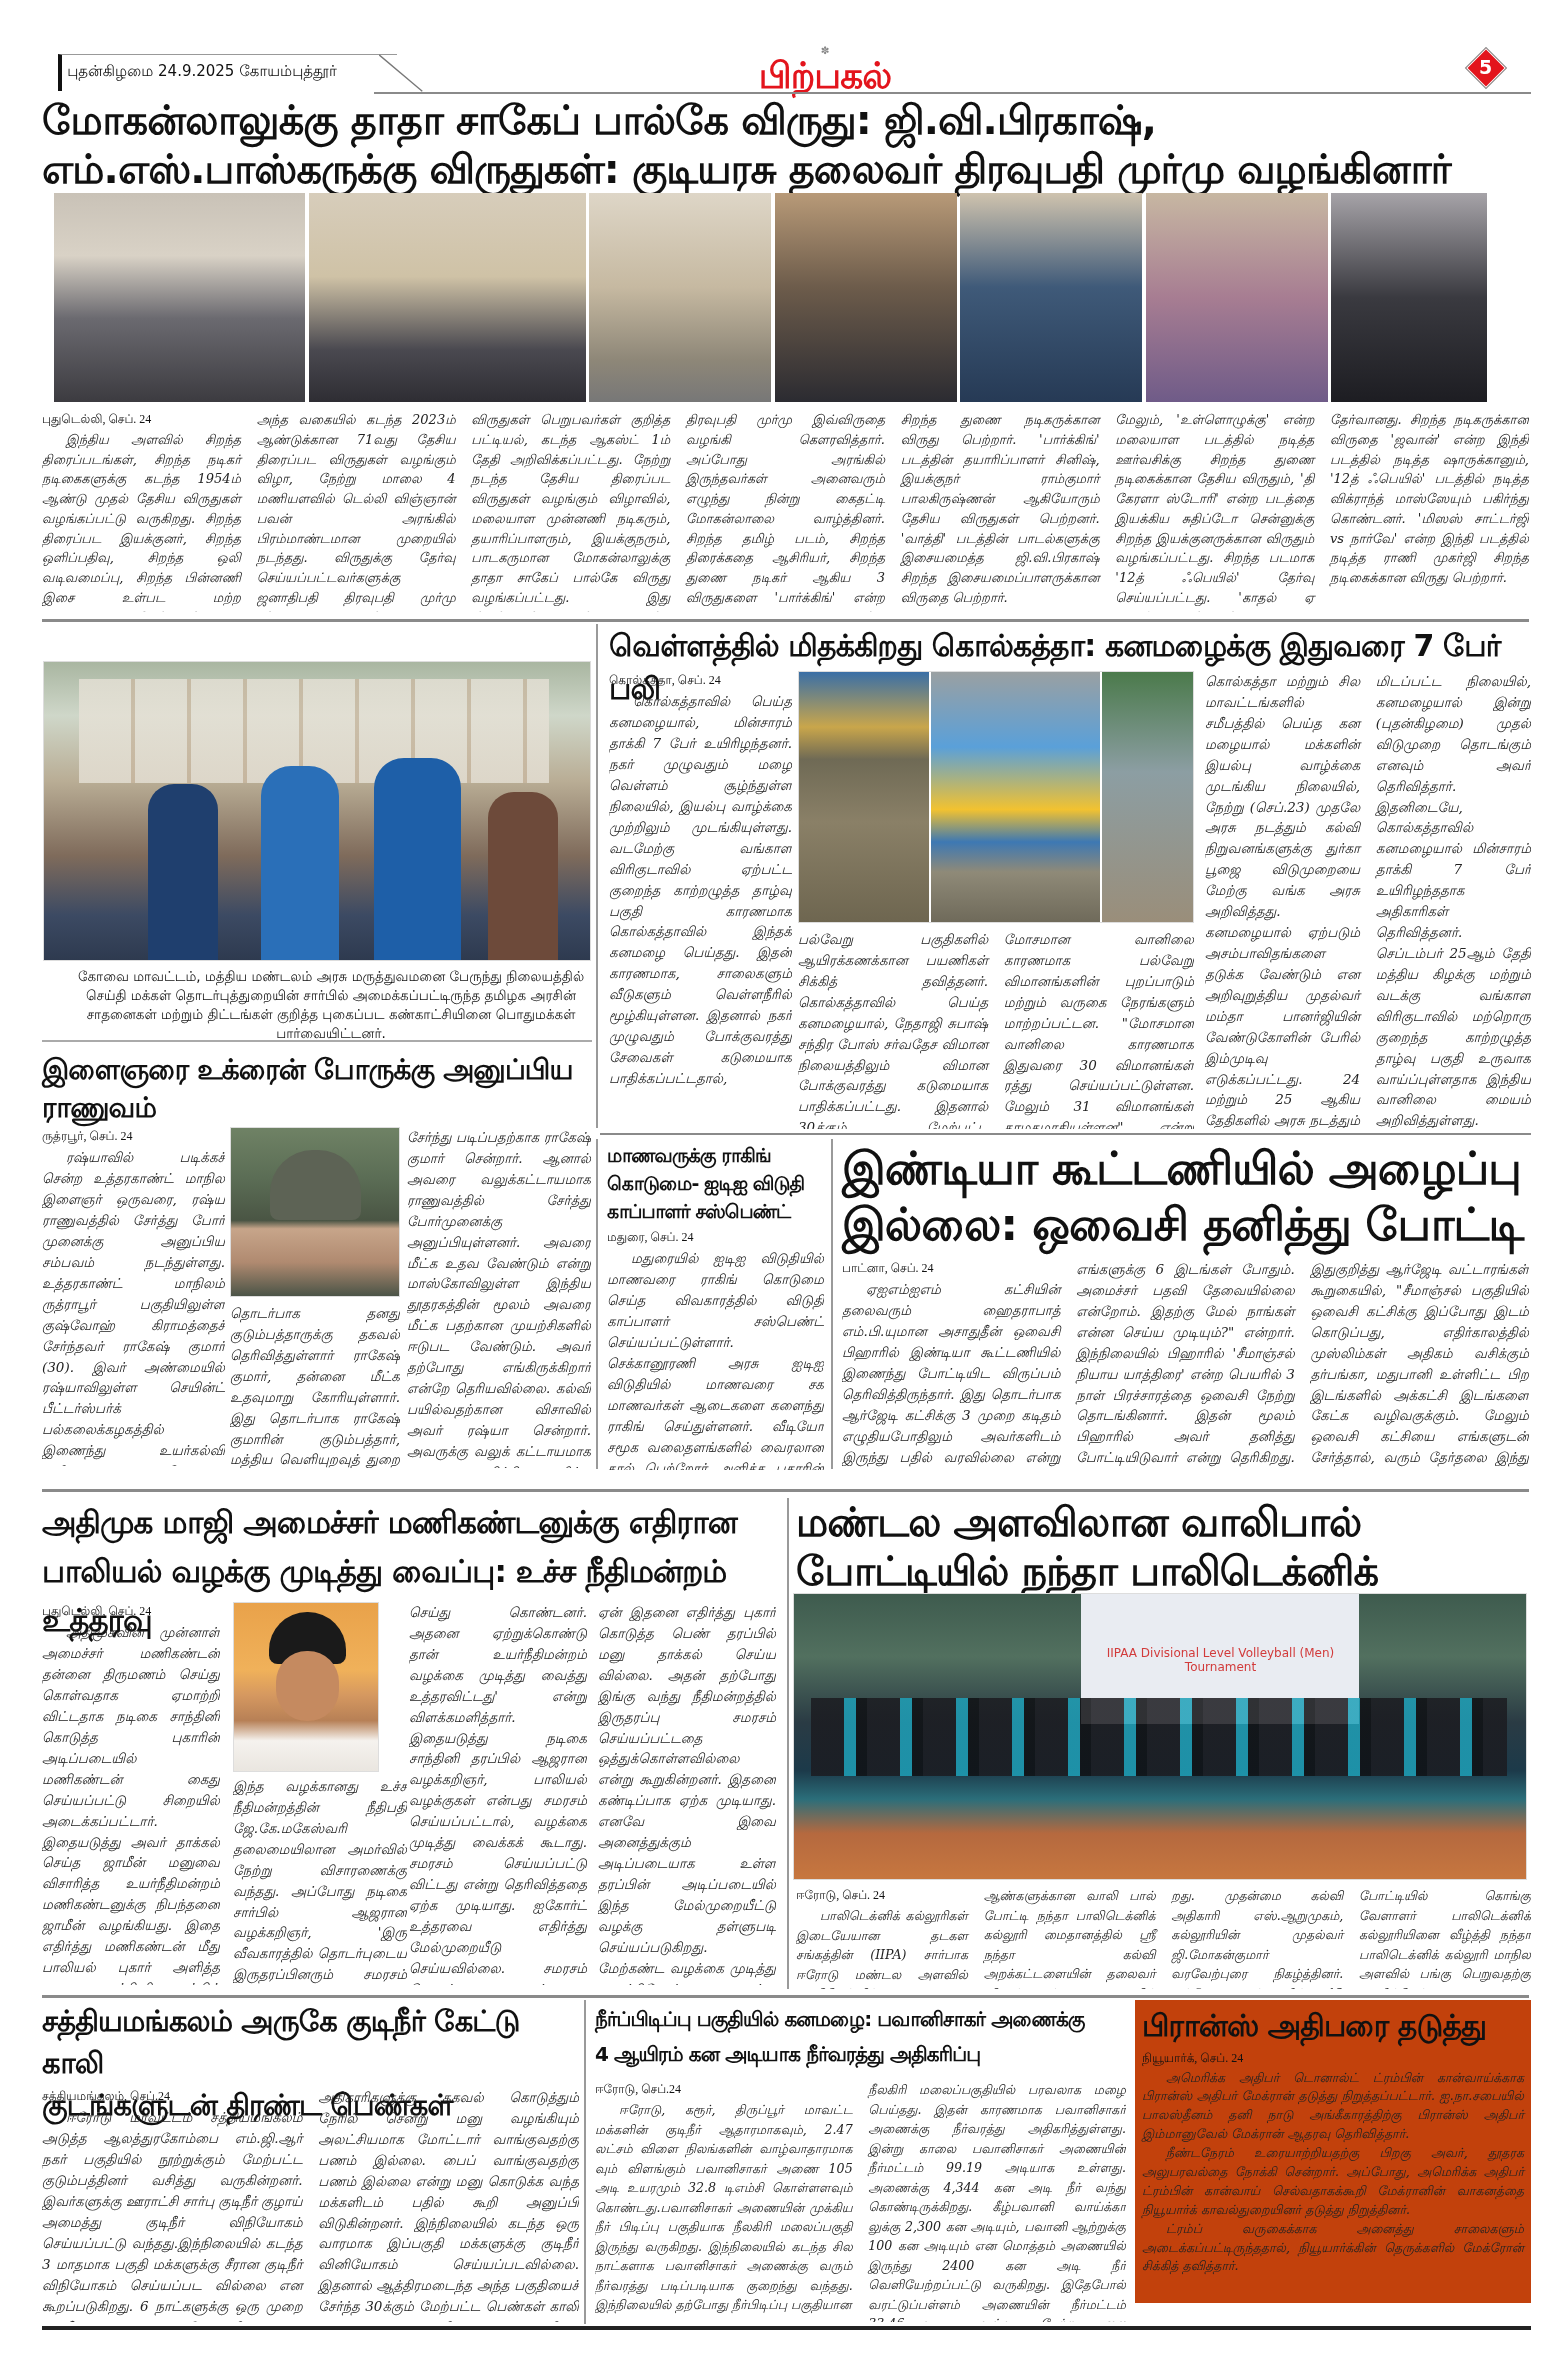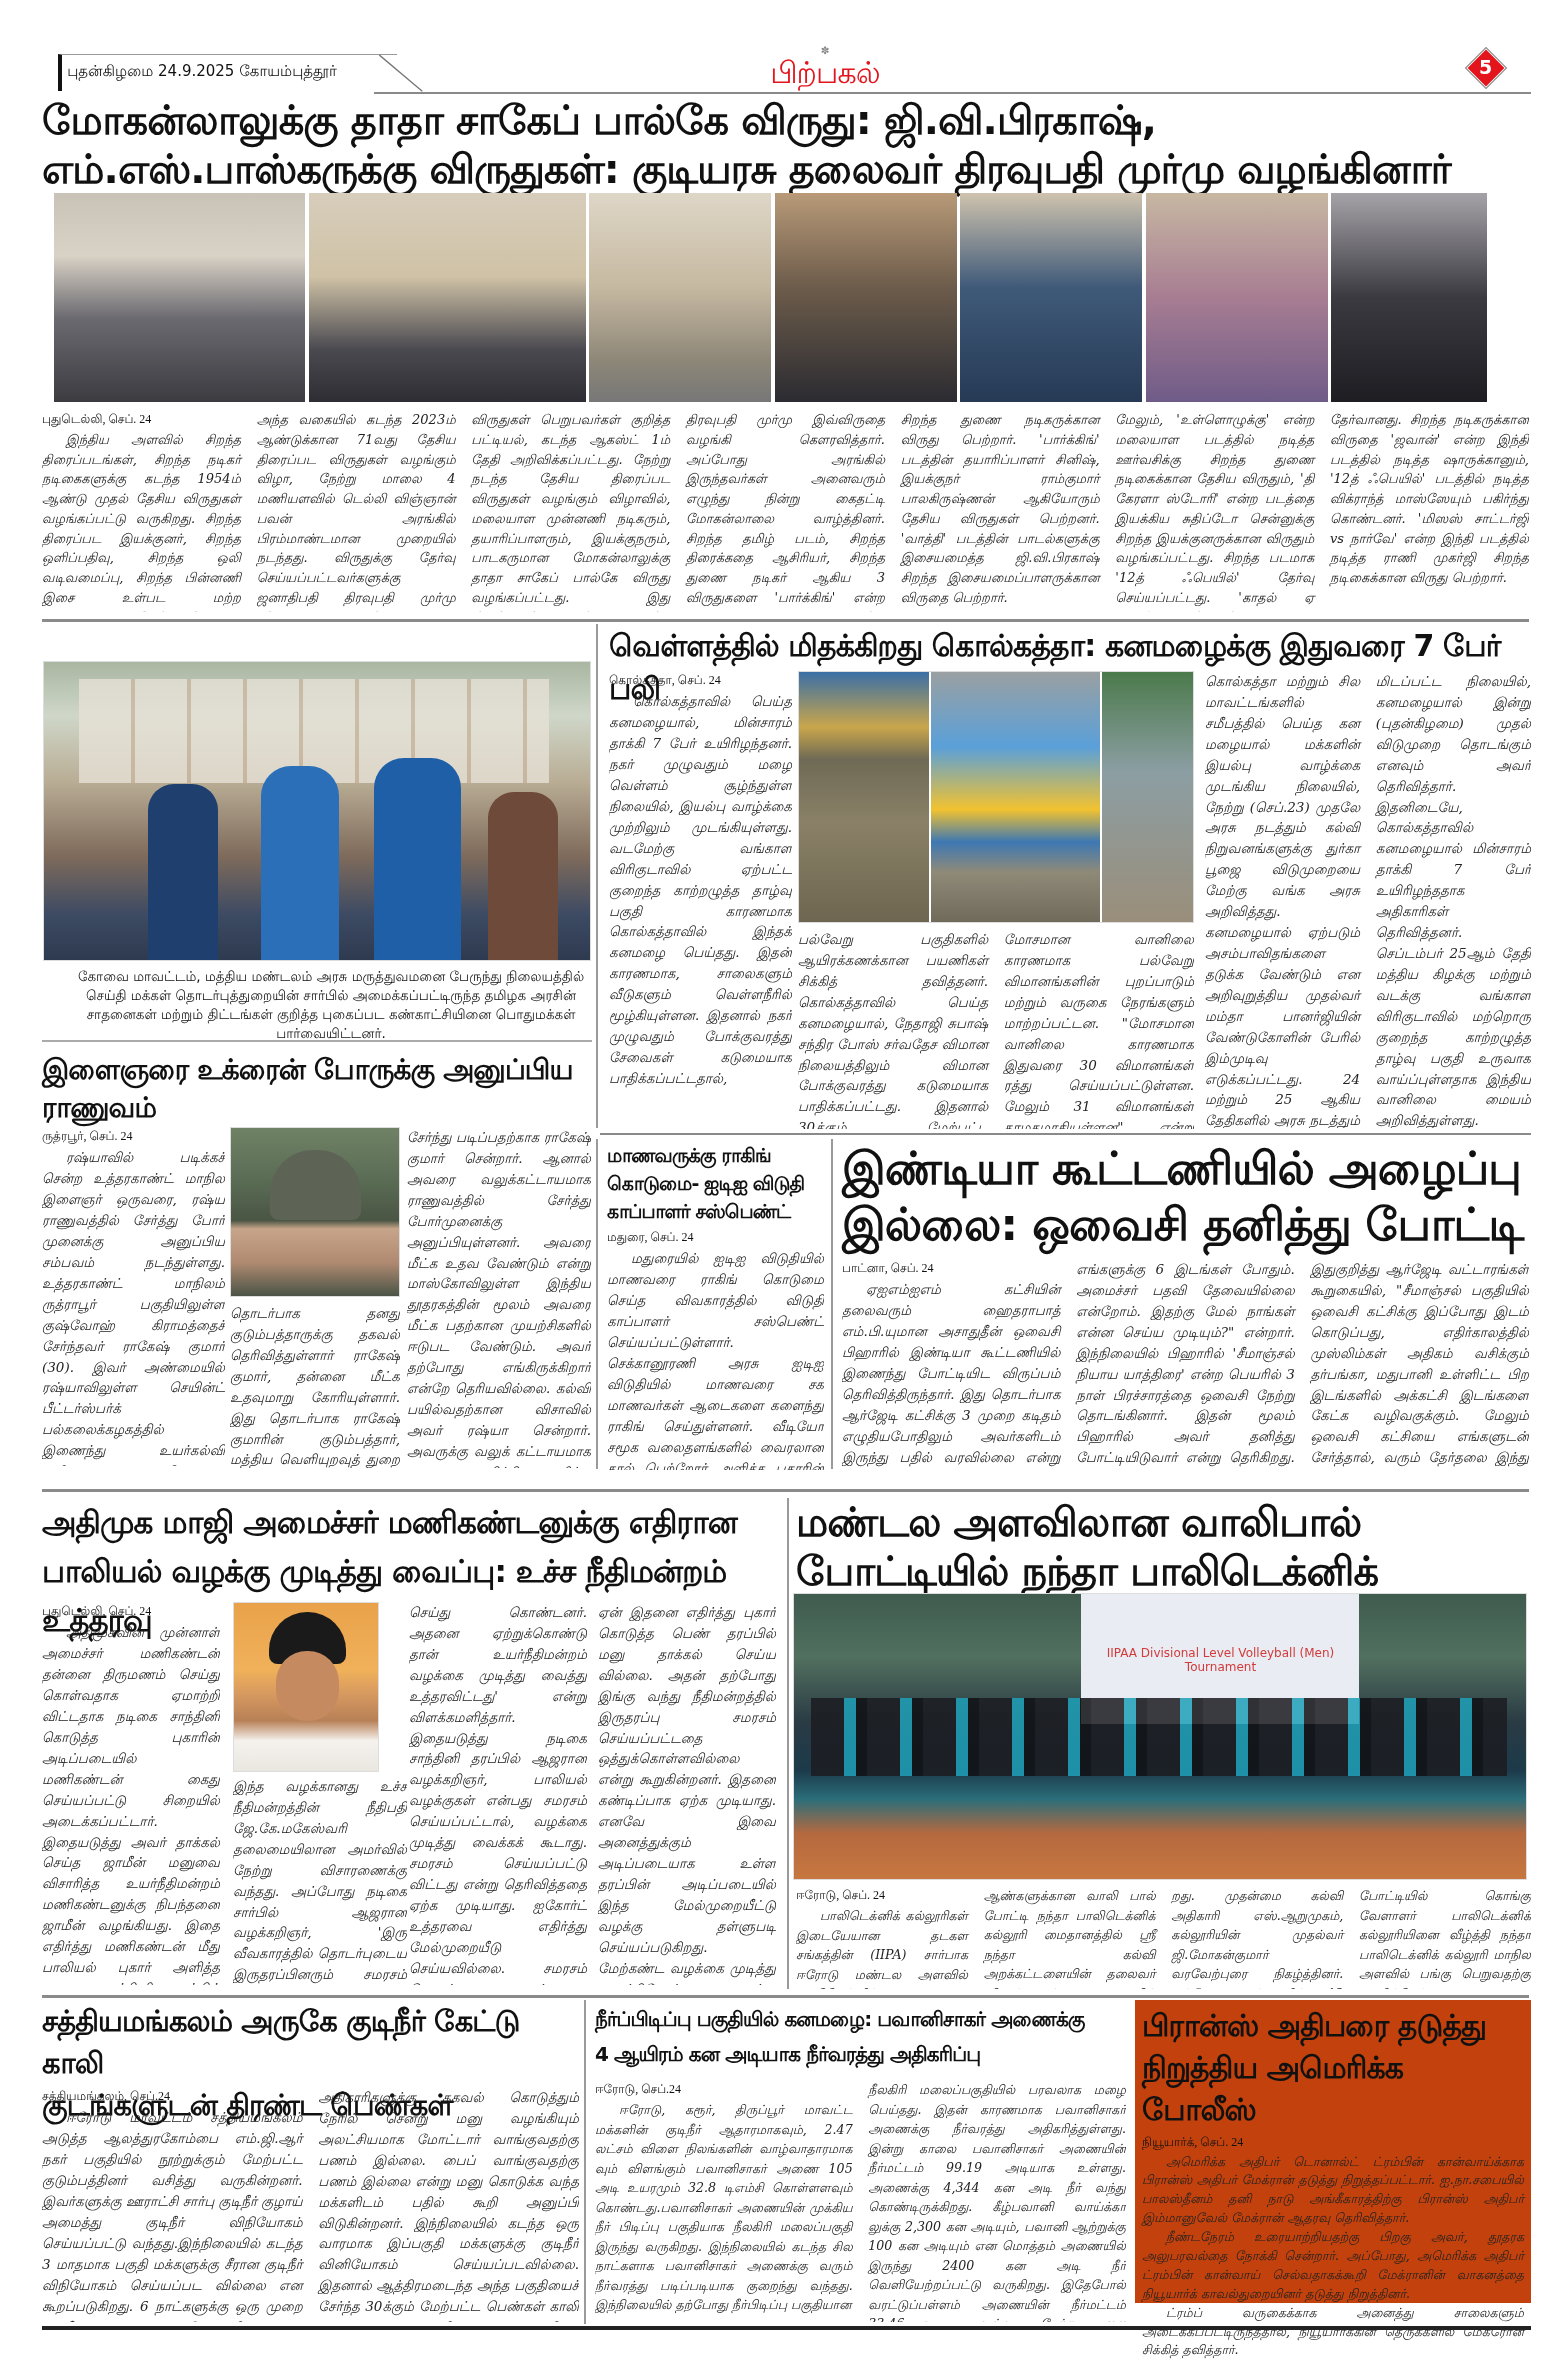--- a/index.html
+++ b/index.html
@@ -19,21 +19,21 @@
 
 <div class="abs" style="left:42px;top:50px;width:1487px;height:43px;">
   <div style="position:absolute;left:16px;top:3.5px;width:339px;height:37px;border-left:4.3px solid #111;border-top:1.7px solid #999;">
     <span style="position:absolute;left:5.2px;top:7.8px;font-size:15px;font-family:'DejaVu Sans',sans-serif;">புதன்கிழமை 24.9.2025 கோயம்புத்தூர்</span>
   </div>
   <svg style="position:absolute;left:337px;top:3.5px" width="52" height="38" viewBox="0 0 60 44">
       <line x1="0" y1="1" x2="50" y2="43" stroke="#777" stroke-width="1.5"></line>
     </svg>
   <div style="position:absolute;left:670px;top:-5.2px;width:226px;text-align:center;">
     <div style="font-size:10.4px;color:#888;line-height:10.4px">✽</div>
-    <span style="font-size:30px;font-weight:normal;color:#e3141c;font-family:'DejaVu Sans',sans-serif;letter-spacing:-0.9px">பிற்பகல்</span>
+    <span style="font-size:36px;font-weight:bold;color:#e3141c;font-family:'DejaVu Sans',sans-serif;letter-spacing:-0.9px">பிற்பகல்</span>
   </div>
   <div style="position:absolute;left:1426px;top:0;width:35px;height:35px;">
     <div style="position:absolute;left:3.5px;top:3.5px;width:28px;height:28px;background:#e3141c;transform:rotate(45deg);border:1.7px solid #fff;outline:0.9px solid #888;"></div>
     <span style="position:absolute;left:0;top:6px;width:35px;text-align:center;color:#fff;font-weight:bold;font-size:19px;">5</span>
   </div>
 </div>
 <div class="rule" style="left:374px;top:92px;width:1157px;height:1.7px;"></div>
 
 <div class="abs hl" style="left:42px;top:96px;width:1496px;font-size:40px;line-height:49px;">
   <div>மோகன்லாலுக்கு தாதா சாகேப் பால்கே விருது: ஜி.வி.பிரகாஷ்,</div>
@@ -189,21 +189,20 @@
   <div>
       <span class="dateline">ஈரோடு, செப்.24</span>
       <p class="par">ஈரோடு, கரூர், திருப்பூர் மாவட்ட மக்களின் குடிநீர் ஆதாரமாகவும், 2.47 லட்சம் விளை நிலங்களின் வாழ்வாதாரமாக வும் விளங்கும் பவானிசாகர் அணை 105 அடி உயரமும் 32.8 டிஎம்சி கொள்ளளவும் கொண்டது.பவானிசாகர் அணையின் முக்கிய நீர் பிடிப்பு பகுதியாக நீலகிரி மலைப்பகுதி இருந்து வருகிறது. இந்நிலையில் கடந்த சில நாட்களாக பவானிசாகர் அணைக்கு வரும் நீர்வரத்து படிப்படியாக குறைந்து வந்தது. இந்நிலையில் தற்போது நீர்பிடிப்பு பகுதியான</p>
     </div>
   <div>நீலகிரி மலைப்பகுதியில் பரவலாக மழை பெய்தது. இதன் காரணமாக பவானிசாகர் அணைக்கு நீர்வரத்து அதிகரித்துள்ளது. இன்று காலை பவானிசாகர் அணையின் நீர்மட்டம் 99.19 அடியாக உள்ளது. அணைக்கு 4,344 கன அடி நீர் வந்து கொண்டிருக்கிறது. கீழ்பவானி வாய்க்கா லுக்கு 2,300 கன அடியும், பவானி ஆற்றுக்கு 100 கன அடியும் என மொத்தம் அணையில் இருந்து 2400 கன அடி நீர் வெளியேற்றப்பட்டு வருகிறது. இதேபோல் வரட்டுப்பள்ளம் அணையின் நீர்மட்டம் 33.46 அடியாக உள்ளது. நேற்று காலை நிலவரப்படி குண்டேரி பள்ளம் அணையின் நீர்மட்டம் 20.85 அடியாக உள்ளது.</div>
 </div>
 
 <div class="abs" style="left:1135px;top:2000px;width:396px;height:303px;background:#c2410c;padding:5.2px 7px;">
   <div class="hl" style="font-size:30px;line-height:42px;">
     <div>பிரான்ஸ் அதிபரை தடுத்து</div>
-    <div>நிறுத்திய அமெரிக்க போலீஸ்</div>
   </div>
   <div class="body" style="margin-top:1.7px;font-size:12.6px;line-height:1.5;">
     <span class="dateline">நியூயார்க், செப். 24</span>
     <p class="par">அமெரிக்க அதிபர் டொனால்ட் ட்ரம்பின் கான்வாய்க்காக பிரான்ஸ் அதிபர் மேக்ரான் தடுத்து நிறுத்தப்பட்டார். ஐ.நா.சபையில் பாலஸ்தீனம் தனி நாடு அங்கீகாரத்திற்கு பிரான்ஸ் அதிபர் இம்மானுவேல் மேக்ரான் ஆதரவு தெரிவித்தார்.</p>
     <p class="par">நீண்டநேரம் உரையாற்றியதற்கு பிறகு அவர், தூதரக அலுபரவல்தை நோக்கி சென்றார். அப்போது, அமெரிக்க அதிபர் ட்ரம்பின் கான்வாய் செல்வதாகக்கூறி மேக்ரானின் வாகனத்தை நியூயார்க் காவல்துறையினர் தடுத்து நிறுத்தினர்.</p>
     <p class="par">ட்ரம்ப் வருகைக்காக அனைத்து சாலைகளும் அடைக்கப்பட்டிருந்ததால், நியூயார்க்கின் தெருக்களில் மேக்ரோன் சிக்கித் தவித்தார்.</p>
   </div>
 </div>
 
 <div class="rule" style="left:42px;top:2326px;width:1489px;height:4.3px;background:#222"></div>

